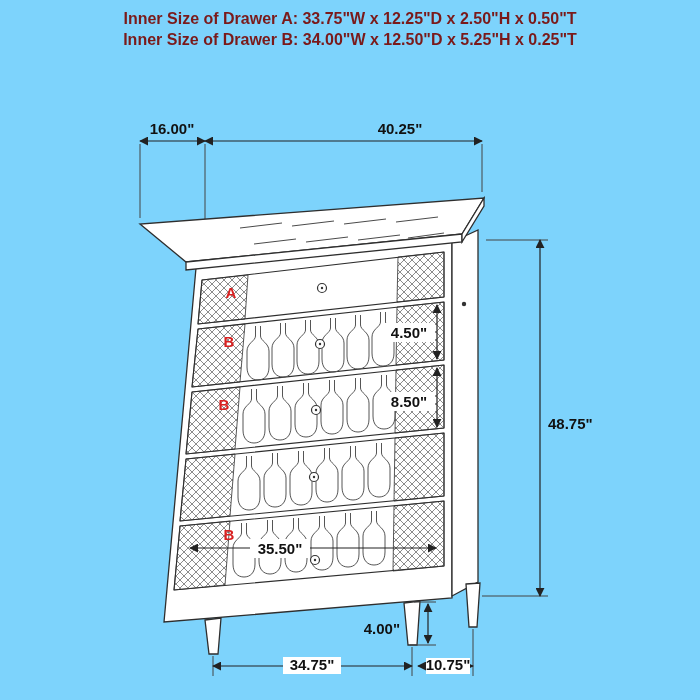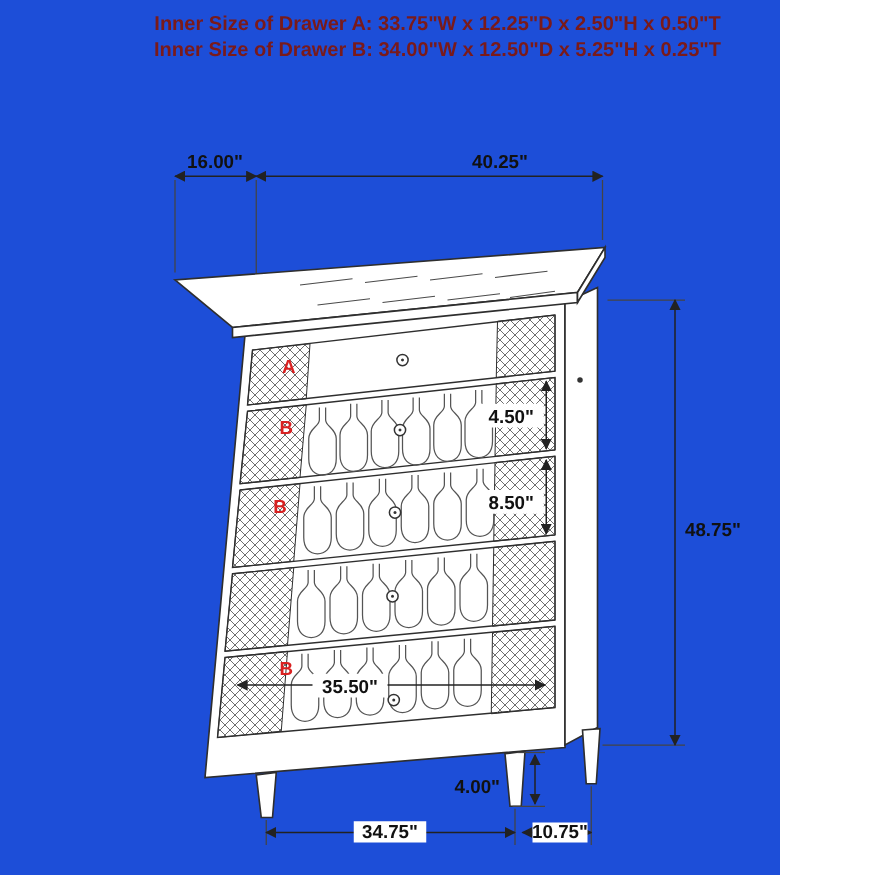--- a/index.html
+++ b/index.html
@@ -1,16 +1,16 @@
 <!DOCTYPE html>
 <html><head>
 <meta charset="utf-8">
 <style>
   html,body{margin:0;padding:0;background:#ffffff;}
-  .page{position:relative;width:624px;height:700px;background:#1d4ed8;overflow:hidden;
+  .page{position:relative;width:700px;height:700px;background:#7dd3fc;overflow:hidden;
         font-family:"Liberation Sans",sans-serif;}
   svg text{font-family:"Liberation Sans",sans-serif;font-weight:bold;}
   .title-text{font-size:16px;}
   .dim{font-size:15px;fill:#111111;}
   .letter{font-size:15px;}
   .thin{stroke:#444;stroke-width:1;}
   .dimline{stroke:#222;stroke-width:1.2;fill:none;}
   .outline{stroke:#2e2e2e;stroke-width:1.3;fill:#ffffff;}
   .drawerline{stroke:#2e2e2e;stroke-width:1.1;}
   .grain{stroke:#4a4a4a;stroke-width:1;}

